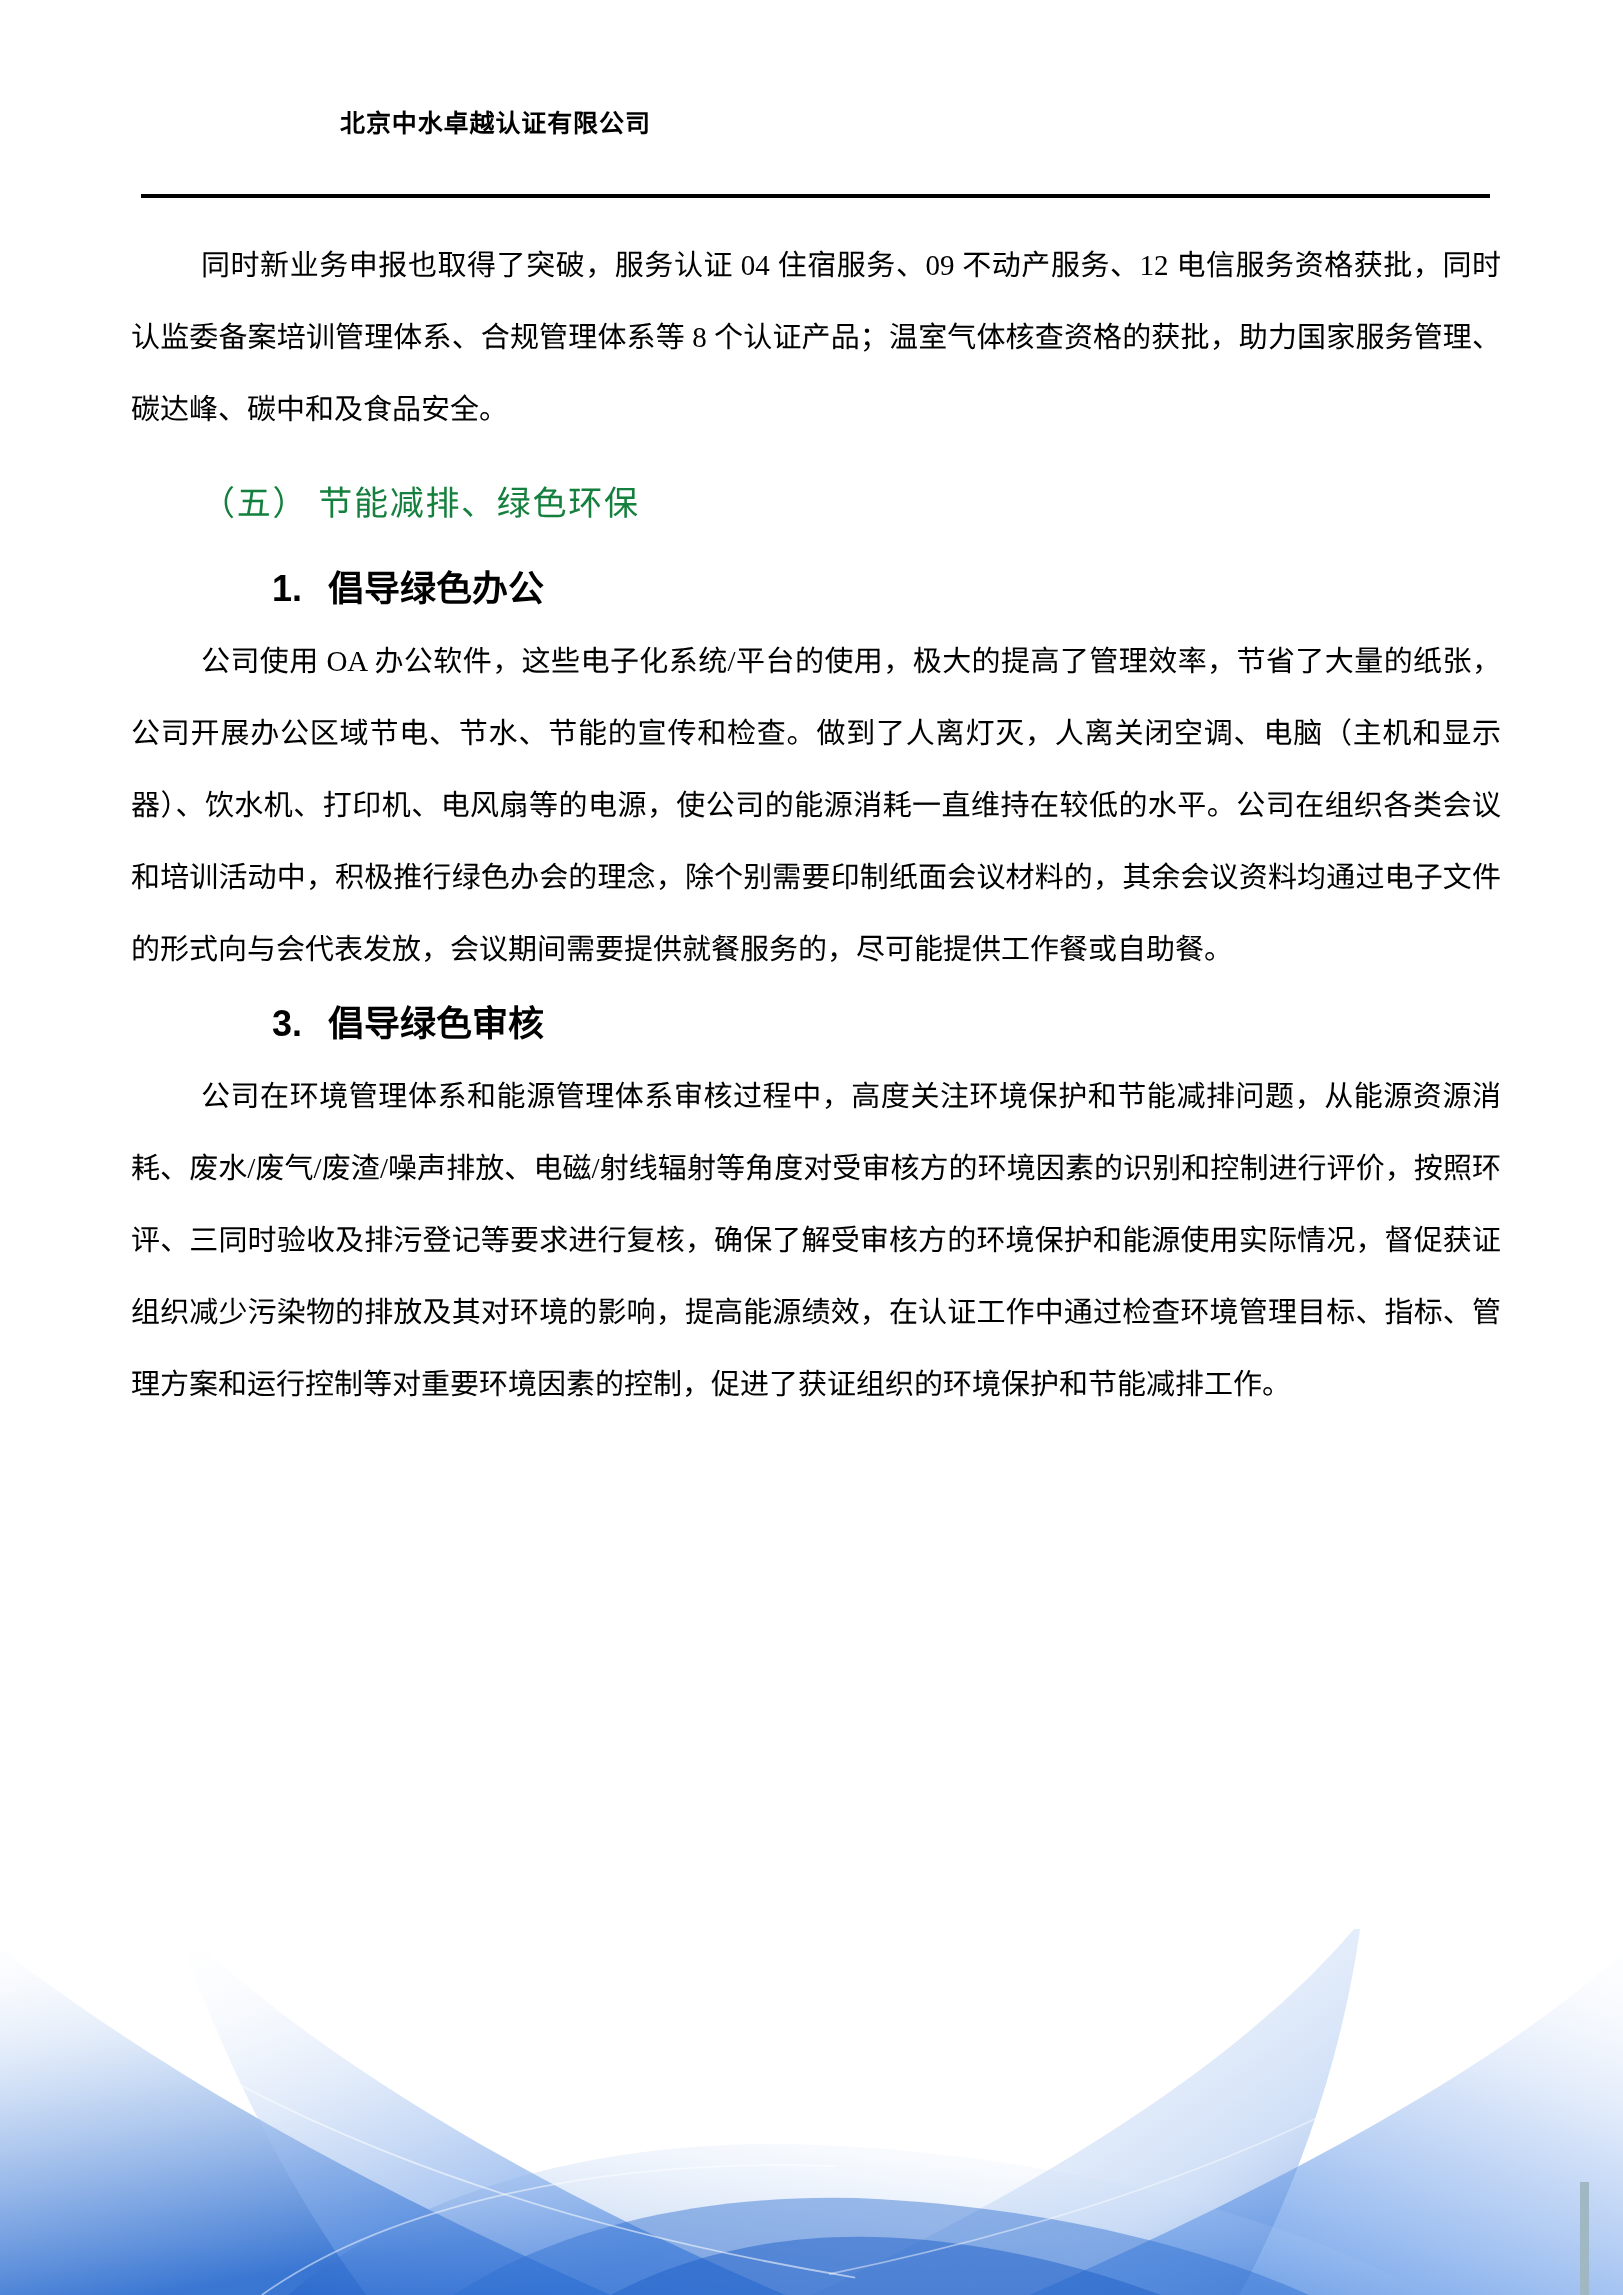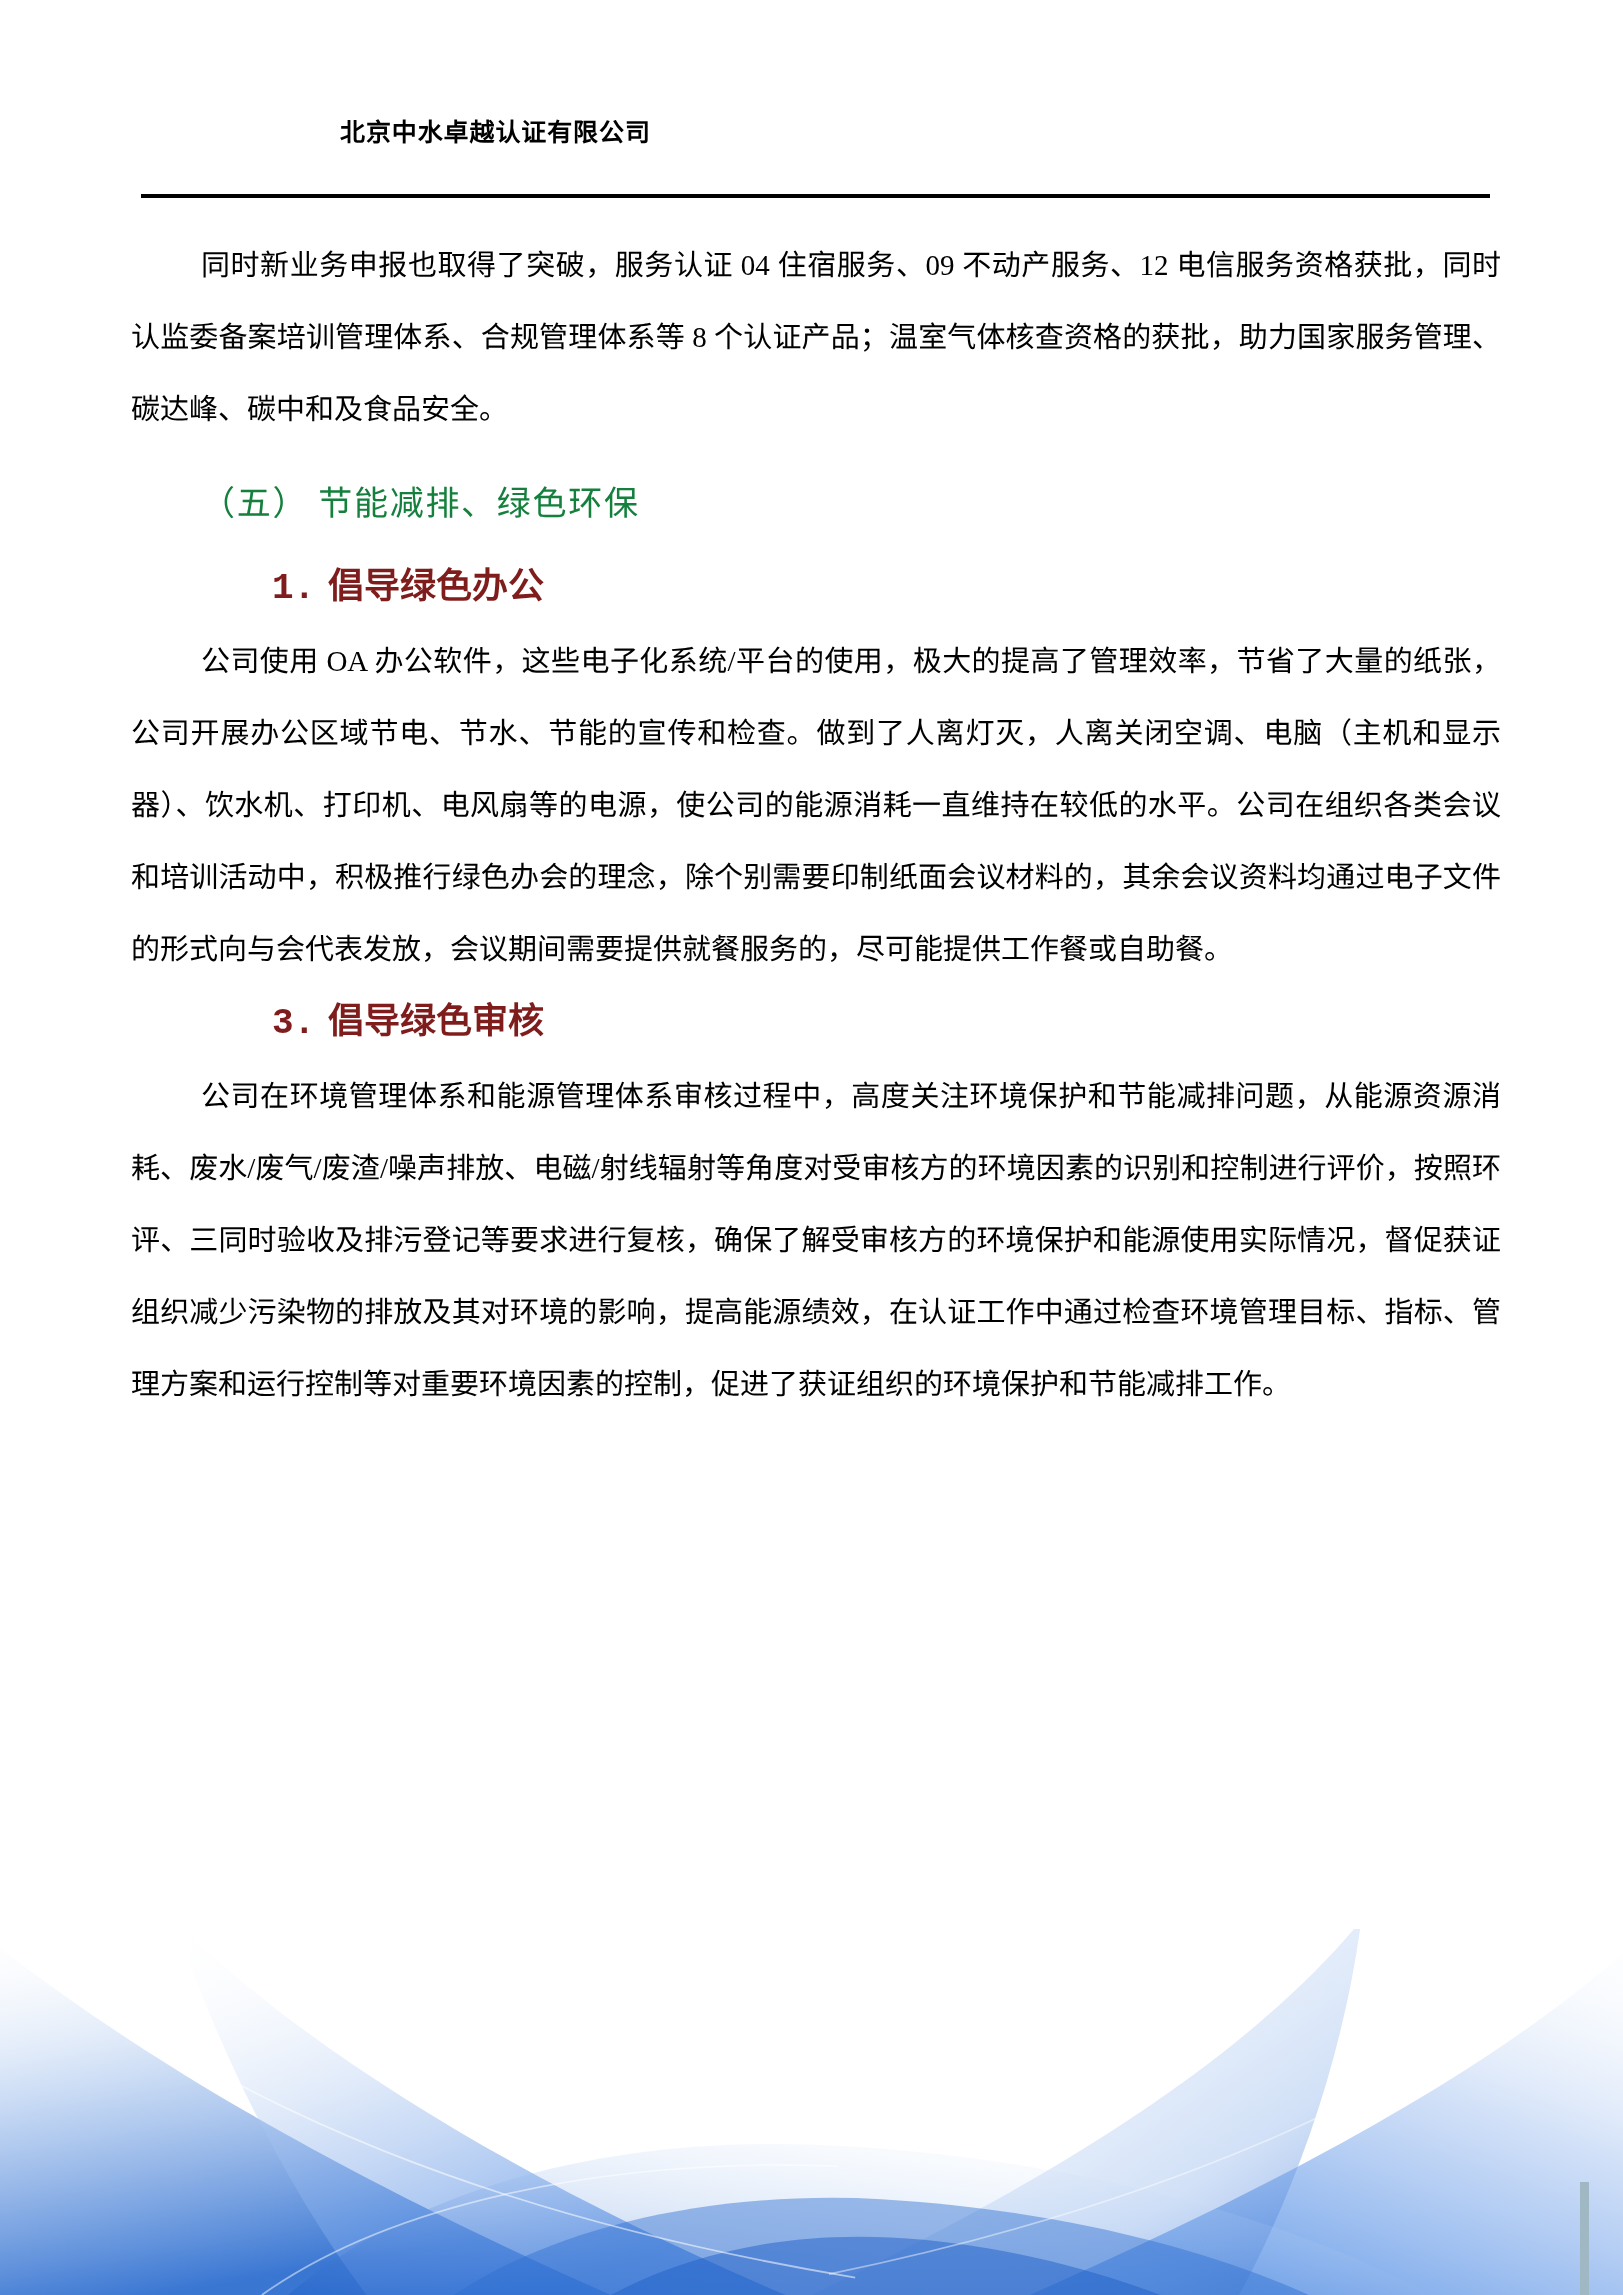--- a/index.html
+++ b/index.html
@@ -34,21 +34,21 @@
     height: 131px;
   }
 
   .logo-svg {
     display: block;
   }
 
   .company-name {
     position: absolute;
     left: 199px;
-    top: 77px;
+    top: 68px;
     font-family: "Liberation Sans", "DejaVu Sans", sans-serif;
     font-size: 25px;
     font-weight: 700;
     color: #000000;
     letter-spacing: 0.9px;
     white-space: nowrap;
   }
 
   .header-rule {
     position: absolute;
@@ -87,23 +87,23 @@
     text-indent: 70px;
     font-family: "Liberation Serif", "DejaVu Serif", serif;
     letter-spacing: 1.7px;
   }
 
   .numbered-item {
     margin: 5.2px 0 1.7px 0;
     font-size: 36px;
     line-height: 68px;
     font-weight: 700;
-    color: #7f1d1d;
+    color: #000000;
     padding-left: 141px;
-    font-family: Liberation Mono, monospace;
+    font-family: Liberation Sans, sans-serif;
   }
 
   .numbered-item .num {
     display: inline-block;
     min-width: 56px;
   }
 
   
   .footer-deco {
     position: absolute;

